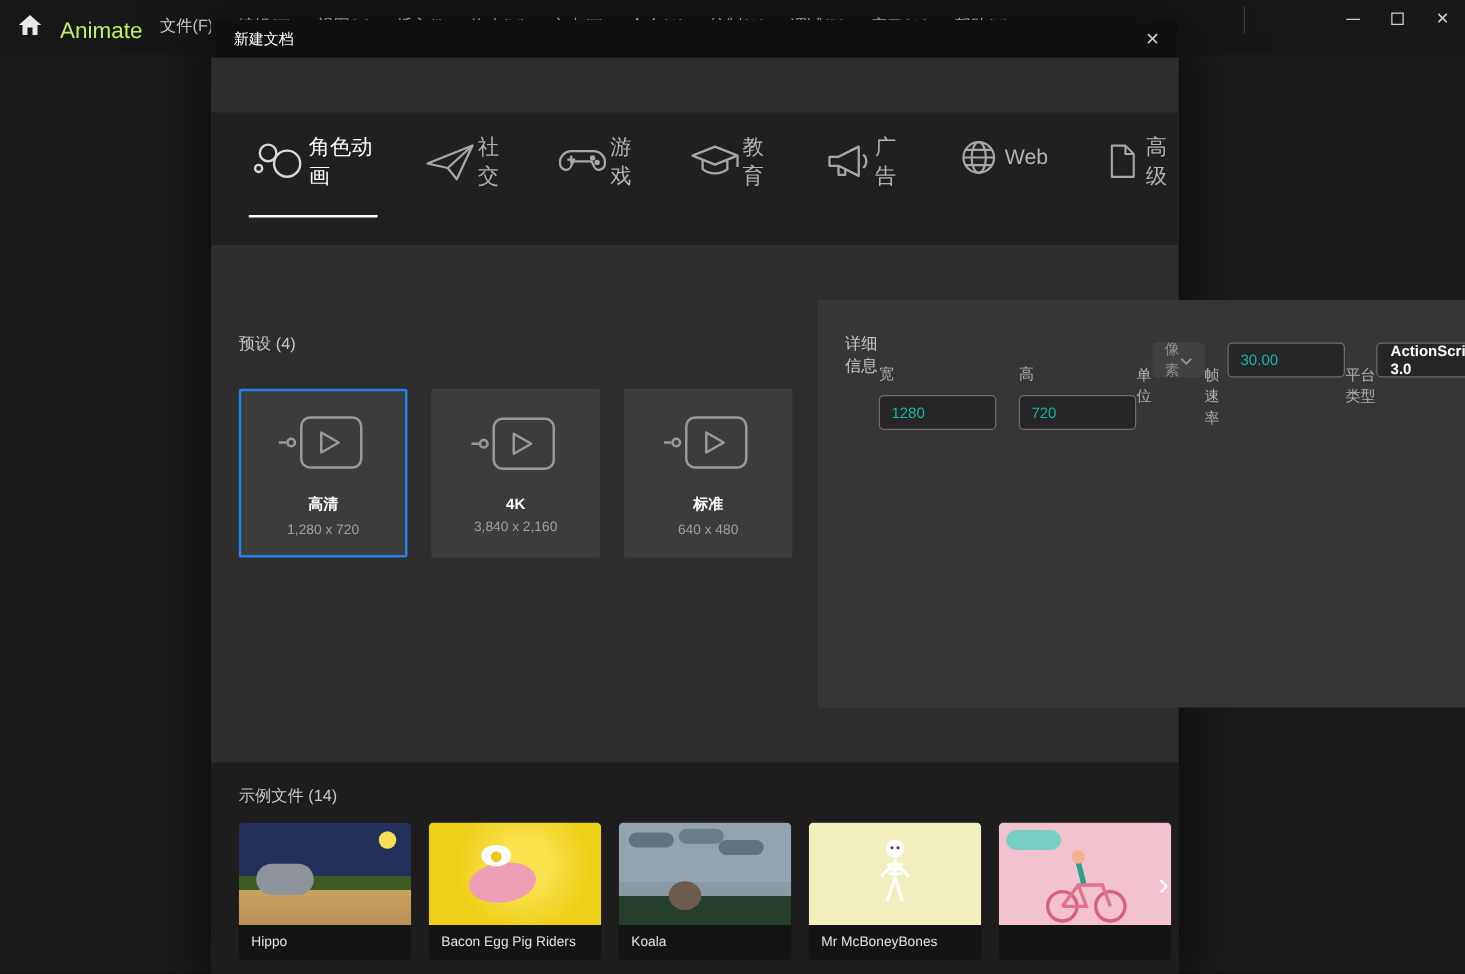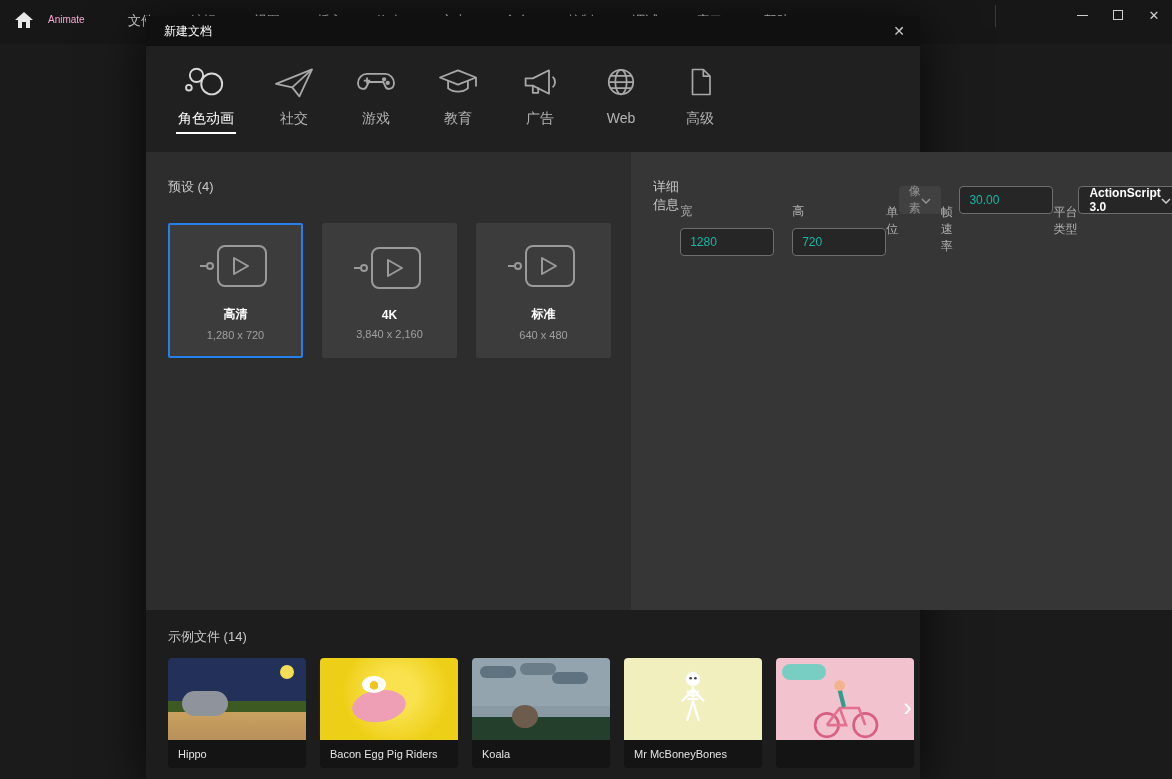--- a/index.html
+++ b/index.html
@@ -2,38 +2,38 @@
 <html><head>
 <meta charset="utf-8">
 <style>
   * { margin:0; padding:0; box-sizing:border-box; }
   body { background:#000; font-family:"Liberation Sans","DejaVu Sans",sans-serif; }
   .canvas { position:relative; width:1172px; height:779px; background:#1b1b1b; overflow:hidden; }
 
   
   .titlebar { position:absolute; top:0; left:0; width:100%; height:44px; background:#171717; }
   .home-btn { position:absolute; left:10px; top:8px; width:28px; height:28px; display:flex; align-items:center; justify-content:center; cursor:pointer; }
-  .app-name { position:absolute; left:48px; top:14px; font-size:10px; color:#f9a8d4; }
+  .app-name { position:absolute; left:48px; top:14px; font-size:18px; color:#bef264; }
   .menubar { position:absolute; left:128px; top:12px; display:flex; gap:20px; font-size:13px; color:#d4d4d4; line-height:18px; white-space:nowrap; }
   .menubar span { cursor:pointer; }
   .tb-divider { position:absolute; left:995px; top:5px; width:1px; height:22px; background:#3a3a3a; }
   .win-controls { position:absolute; right:0; top:0; height:30px; display:flex; }
   .win-btn { width:36px; height:30px; display:flex; align-items:center; justify-content:center; color:#d0d0d0; cursor:pointer; font-size:13px; }
   .glyph-min { display:block; width:11px; height:1px; background:#d0d0d0; }
   .glyph-max { display:block; width:10px; height:10px; border:1px solid #d0d0d0; }
 
   
-  .dialog { position:absolute; left:146px; top:16px; width:774px; height:763px; display:flex; flex-direction:column; background:#2d2d2d; box-shadow:0 10px 50px rgba(0,0,0,.75); }
+  .dialog { position:absolute; left:169px; top:16px; width:774px; height:763px; display:flex; flex-direction:column; background:#2d2d2d; box-shadow:0 10px 50px rgba(0,0,0,.75);gap:44px; }
   .dialog-header { flex:0 0 30px; background:#101010; display:flex; align-items:center; padding:0 15px 0 18px; }
   .dialog-title { color:#ffffff; font-size:12px; }
   .dialog-close { margin-left:auto; color:#cccccc; font-size:14px; cursor:pointer; background:none; border:none; }
 
   
   .tabstrip { flex:0 0 106px; background:#202020; display:flex; align-items:flex-start; padding:16px 0 0 30px; gap:34px; }
-  .tab { display:flex; flex-direction:column; align-items:center; row-gap:8px; padding:0 2px 4px 2px; color:#b4b4b4; font-size:14px; cursor:pointer; border-bottom:2px solid transparent; }
+  .tab { display:flex; flex-direction:row; align-items:center; row-gap:8px; padding:0 2px 20px 2px; color:#b4b4b4; font-size:17px; cursor:pointer; border-bottom:2px solid transparent; }
   .tab.selected { color:#ffffff; border-bottom-color:#ffffff; }
   .tab-icon { height:40px; display:flex; align-items:center; }
   .tab-icon svg { stroke:#a8a8a8; }
   .tab.selected .tab-icon svg { stroke:#d8d8d8; }
 
   
   .content-row { flex:1 1 auto; display:flex; min-height:0; background:#2d2d2d; }
   .presets-pane { flex:1 1 auto; padding:26px 20px 0 22px; }
   .section-label { color:#c9c9c9; font-size:13px; }
   .preset-grid { margin-top:27px; display:grid; grid-template-columns:repeat(3,135px); gap:16px 19px; }

